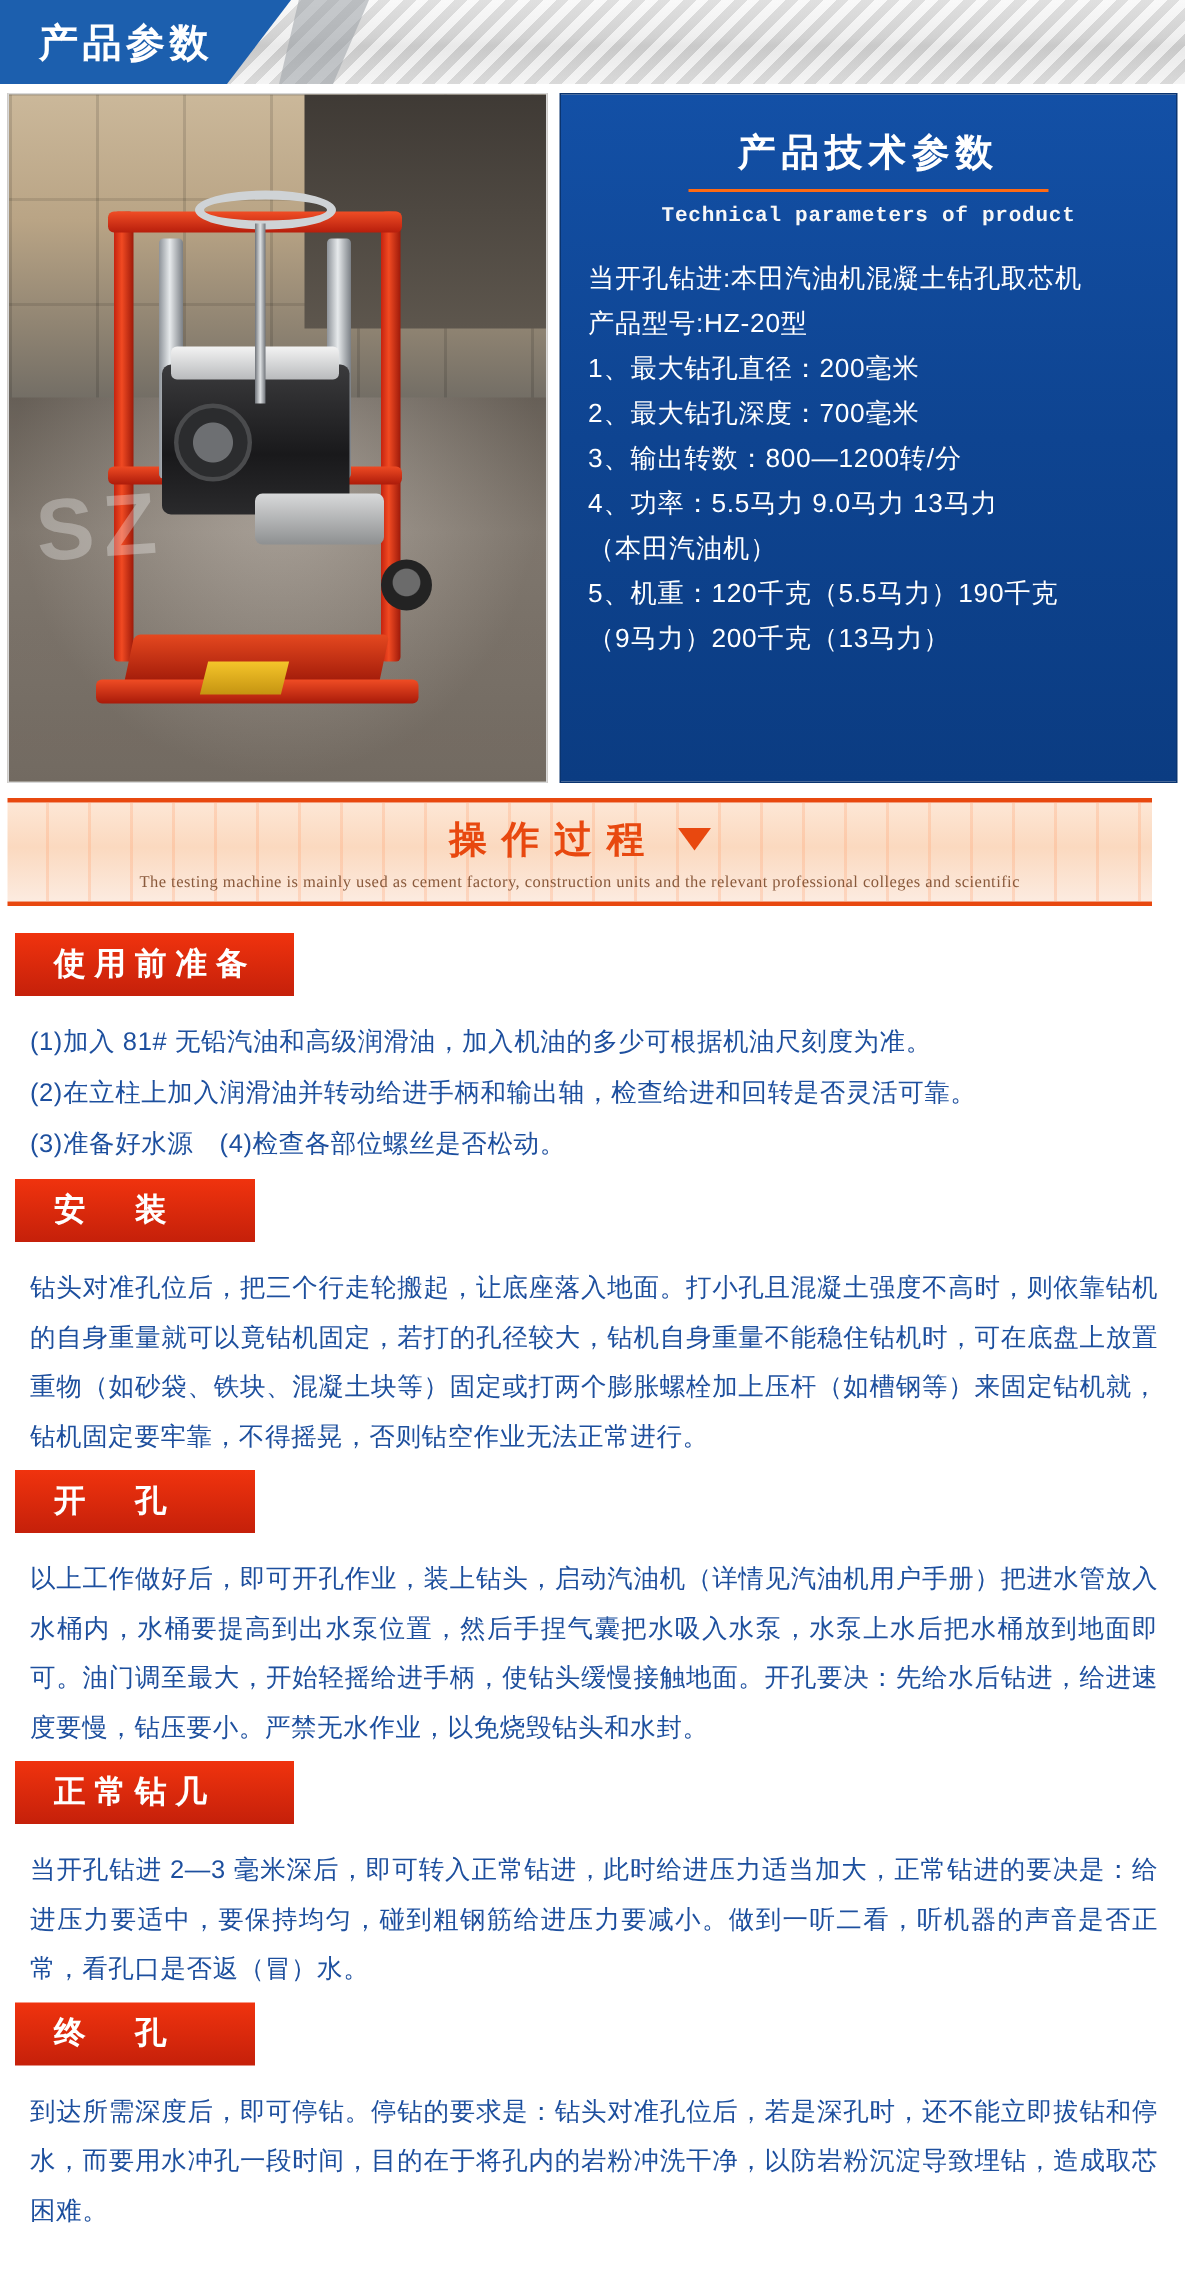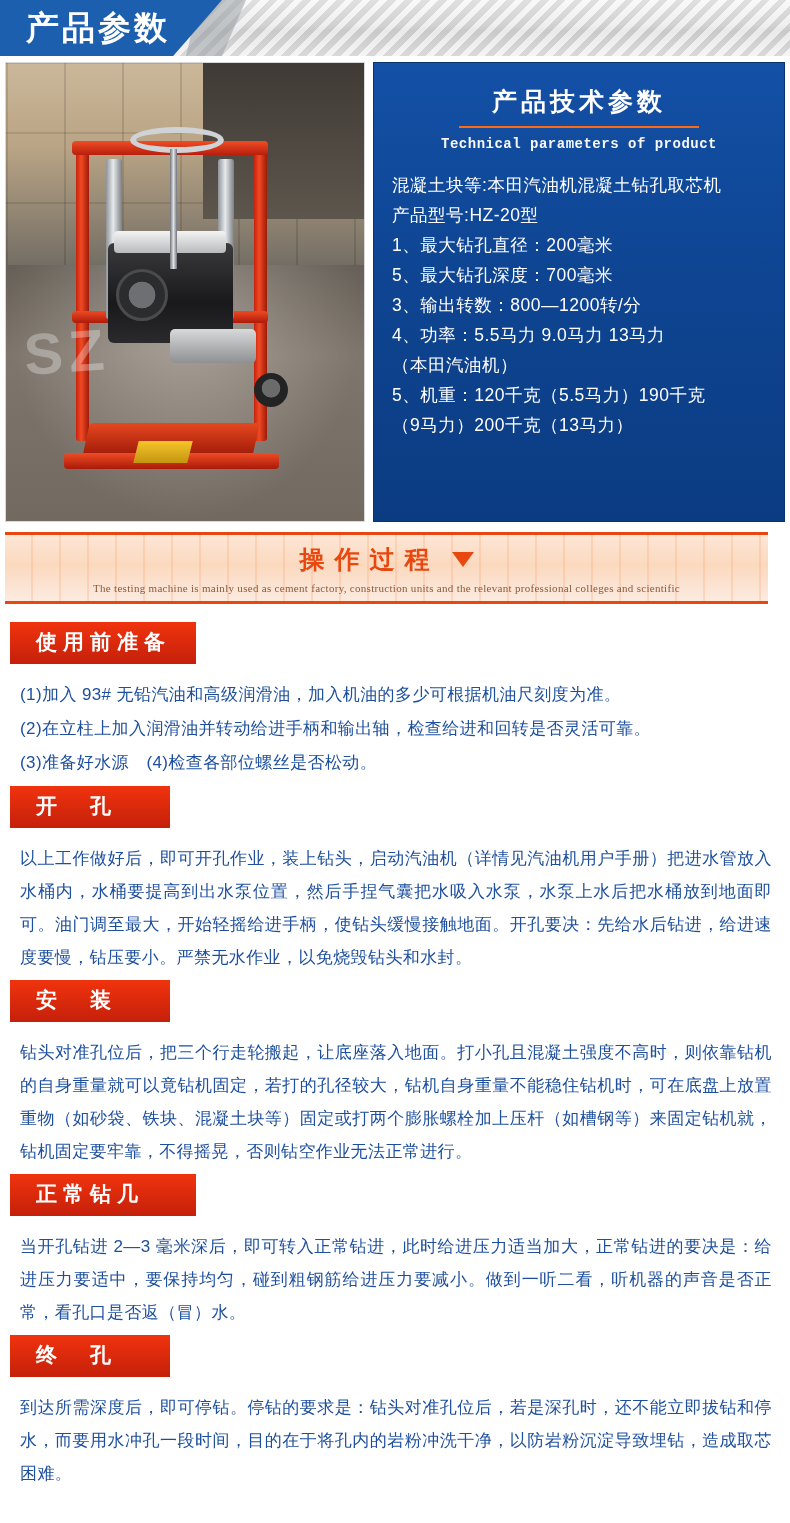--- a/index.html
+++ b/index.html
@@ -37,21 +37,21 @@
       rgba(190,190,190,0.35) 6px,
       rgba(190,190,190,0.35) 12px);
   }
   .header-tab {
     position: absolute;
     left: 0; top: 0;
     height: 56px;
     padding: 0 52px 0 26px;
     background: #1c5fae;
     color: #ffffff;
-    font-size: 33px;
+    font-size: 26px;
     font-weight: bold;
     letter-spacing: 3px;
     display: flex;
     align-items: center;
     z-index: 3;
     clip-path: polygon(0 0, 100% 0, 78% 100%, 0 100%);
   }
   .header-tab-shadow {
     position: absolute;
     left: 186px; top: 0;
@@ -331,24 +331,24 @@
         <div class="m-yellow"></div>
       </div>
       <div class="watermark">SZ</div>
     </div>
 
     <div class="spec">
       <div class="spec-title">产品技术参数</div>
       <div class="spec-rule"></div>
       <div class="spec-sub">Technical parameters of product</div>
       <div class="spec-list">
-        <div>混凝土块等:本田汽油机混凝土钻孔取芯机</div>
+        <div>当开孔钻进:本田汽油机混凝土钻孔取芯机</div>
         <div>产品型号:HZ-20型</div>
         <div>1、最大钻孔直径：200毫米</div>
-        <div>5、最大钻孔深度：700毫米</div>
+        <div>2、最大钻孔深度：700毫米</div>
         <div>3、输出转数：800—1200转/分</div>
         <div>4、功率：5.5马力  9.0马力  13马力</div>
         <div>（本田汽油机）</div>
         <div>5、机重：120千克（5.5马力）190千克</div>
         <div>（9马力）200千克（13马力）</div>
       </div>
     </div>
   </div>
 
   <div class="process-band">
@@ -357,41 +357,41 @@
       <span class="tri-down"></span>
     </div>
     <div class="process-sub">The testing machine is mainly used as cement factory, construction units and the relevant professional colleges and scientific</div>
   </div>
 
   <div class="sections">
 
     <div class="sec sec-prep">
       <div class="sec-head wide">使用前准备</div>
       <div class="sec-body">
-        <p>(1)加入 93# 无铅汽油和高级润滑油，加入机油的多少可根据机油尺刻度为准。</p>
+        <p>(1)加入 81# 无铅汽油和高级润滑油，加入机油的多少可根据机油尺刻度为准。</p>
         <p>(2)在立柱上加入润滑油并转动给进手柄和输出轴，检查给进和回转是否灵活可靠。</p>
         <p>(3)准备好水源　(4)检查各部位螺丝是否松动。</p>
+      </div>
+    </div>
+
+    <div class="sec">
+      <div class="sec-head">安　装</div>
+      <div class="sec-body">
+        <p>钻头对准孔位后，把三个行走轮搬起，让底座落入地面。打小孔且混凝土强度不高时，则依靠钻机的自身重量就可以竟钻机固定，若打的孔径较大，钻机自身重量不能稳住钻机时，可在底盘上放置重物（如砂袋、铁块、混凝土块等）固定或打两个膨胀螺栓加上压杆（如槽钢等）来固定钻机就，钻机固定要牢靠，不得摇晃，否则钻空作业无法正常进行。</p>
       </div>
     </div>
 
     <div class="sec">
       <div class="sec-head">开　孔</div>
       <div class="sec-body">
         <p>以上工作做好后，即可开孔作业，装上钻头，启动汽油机（详情见汽油机用户手册）把进水管放入水桶内，水桶要提高到出水泵位置，然后手捏气囊把水吸入水泵，水泵上水后把水桶放到地面即可。油门调至最大，开始轻摇给进手柄，使钻头缓慢接触地面。开孔要决：先给水后钻进，给进速度要慢，钻压要小。严禁无水作业，以免烧毁钻头和水封。</p>
       </div>
     </div>
 
     <div class="sec">
-      <div class="sec-head">安　装</div>
-      <div class="sec-body">
-        <p>钻头对准孔位后，把三个行走轮搬起，让底座落入地面。打小孔且混凝土强度不高时，则依靠钻机的自身重量就可以竟钻机固定，若打的孔径较大，钻机自身重量不能稳住钻机时，可在底盘上放置重物（如砂袋、铁块、混凝土块等）固定或打两个膨胀螺栓加上压杆（如槽钢等）来固定钻机就，钻机固定要牢靠，不得摇晃，否则钻空作业无法正常进行。</p>
-      </div>
-    </div>
-
-    <div class="sec">
       <div class="sec-head wide">正常钻几</div>
       <div class="sec-body">
         <p>当开孔钻进 2—3 毫米深后，即可转入正常钻进，此时给进压力适当加大，正常钻进的要决是：给进压力要适中，要保持均匀，碰到粗钢筋给进压力要减小。做到一听二看，听机器的声音是否正常，看孔口是否返（冒）水。</p>
       </div>
     </div>
 
     <div class="sec">
       <div class="sec-head">终　孔</div>
       <div class="sec-body">
         <p>到达所需深度后，即可停钻。停钻的要求是：钻头对准孔位后，若是深孔时，还不能立即拔钻和停水，而要用水冲孔一段时间，目的在于将孔内的岩粉冲洗干净，以防岩粉沉淀导致埋钻，造成取芯困难。</p>

